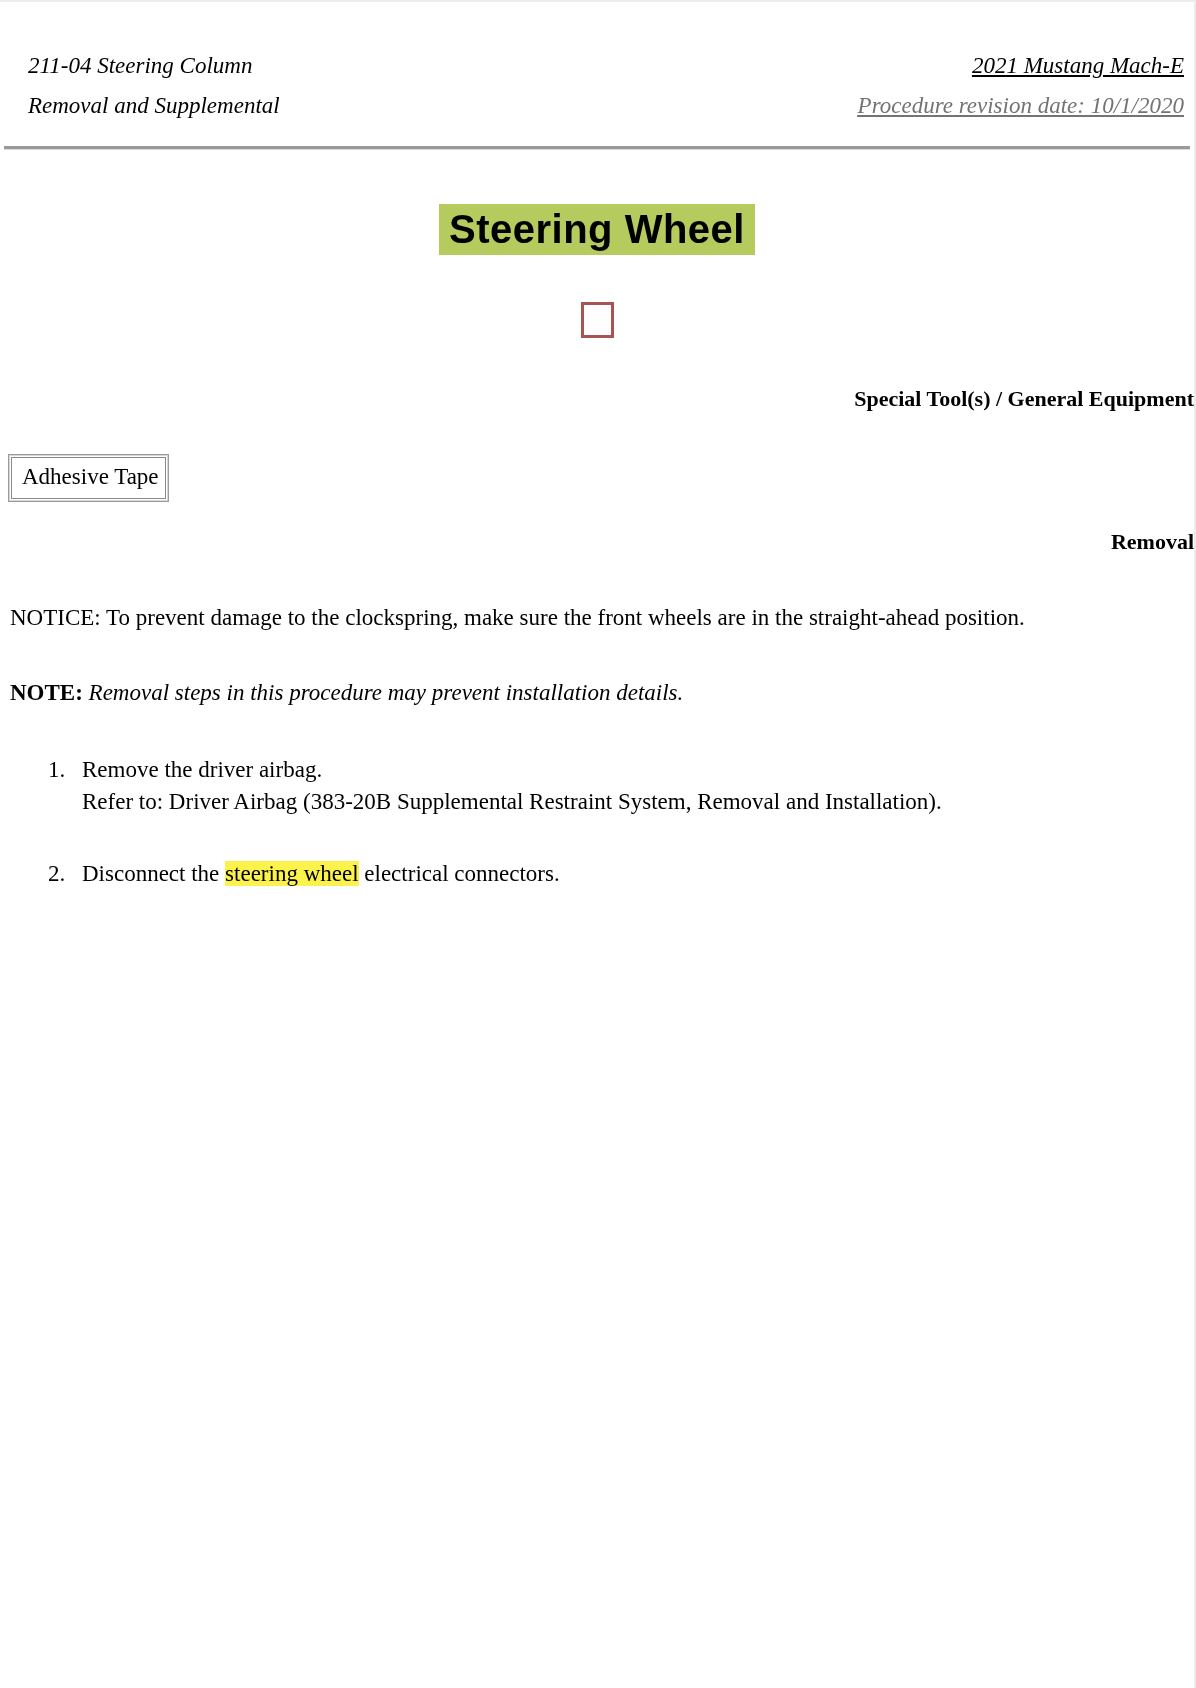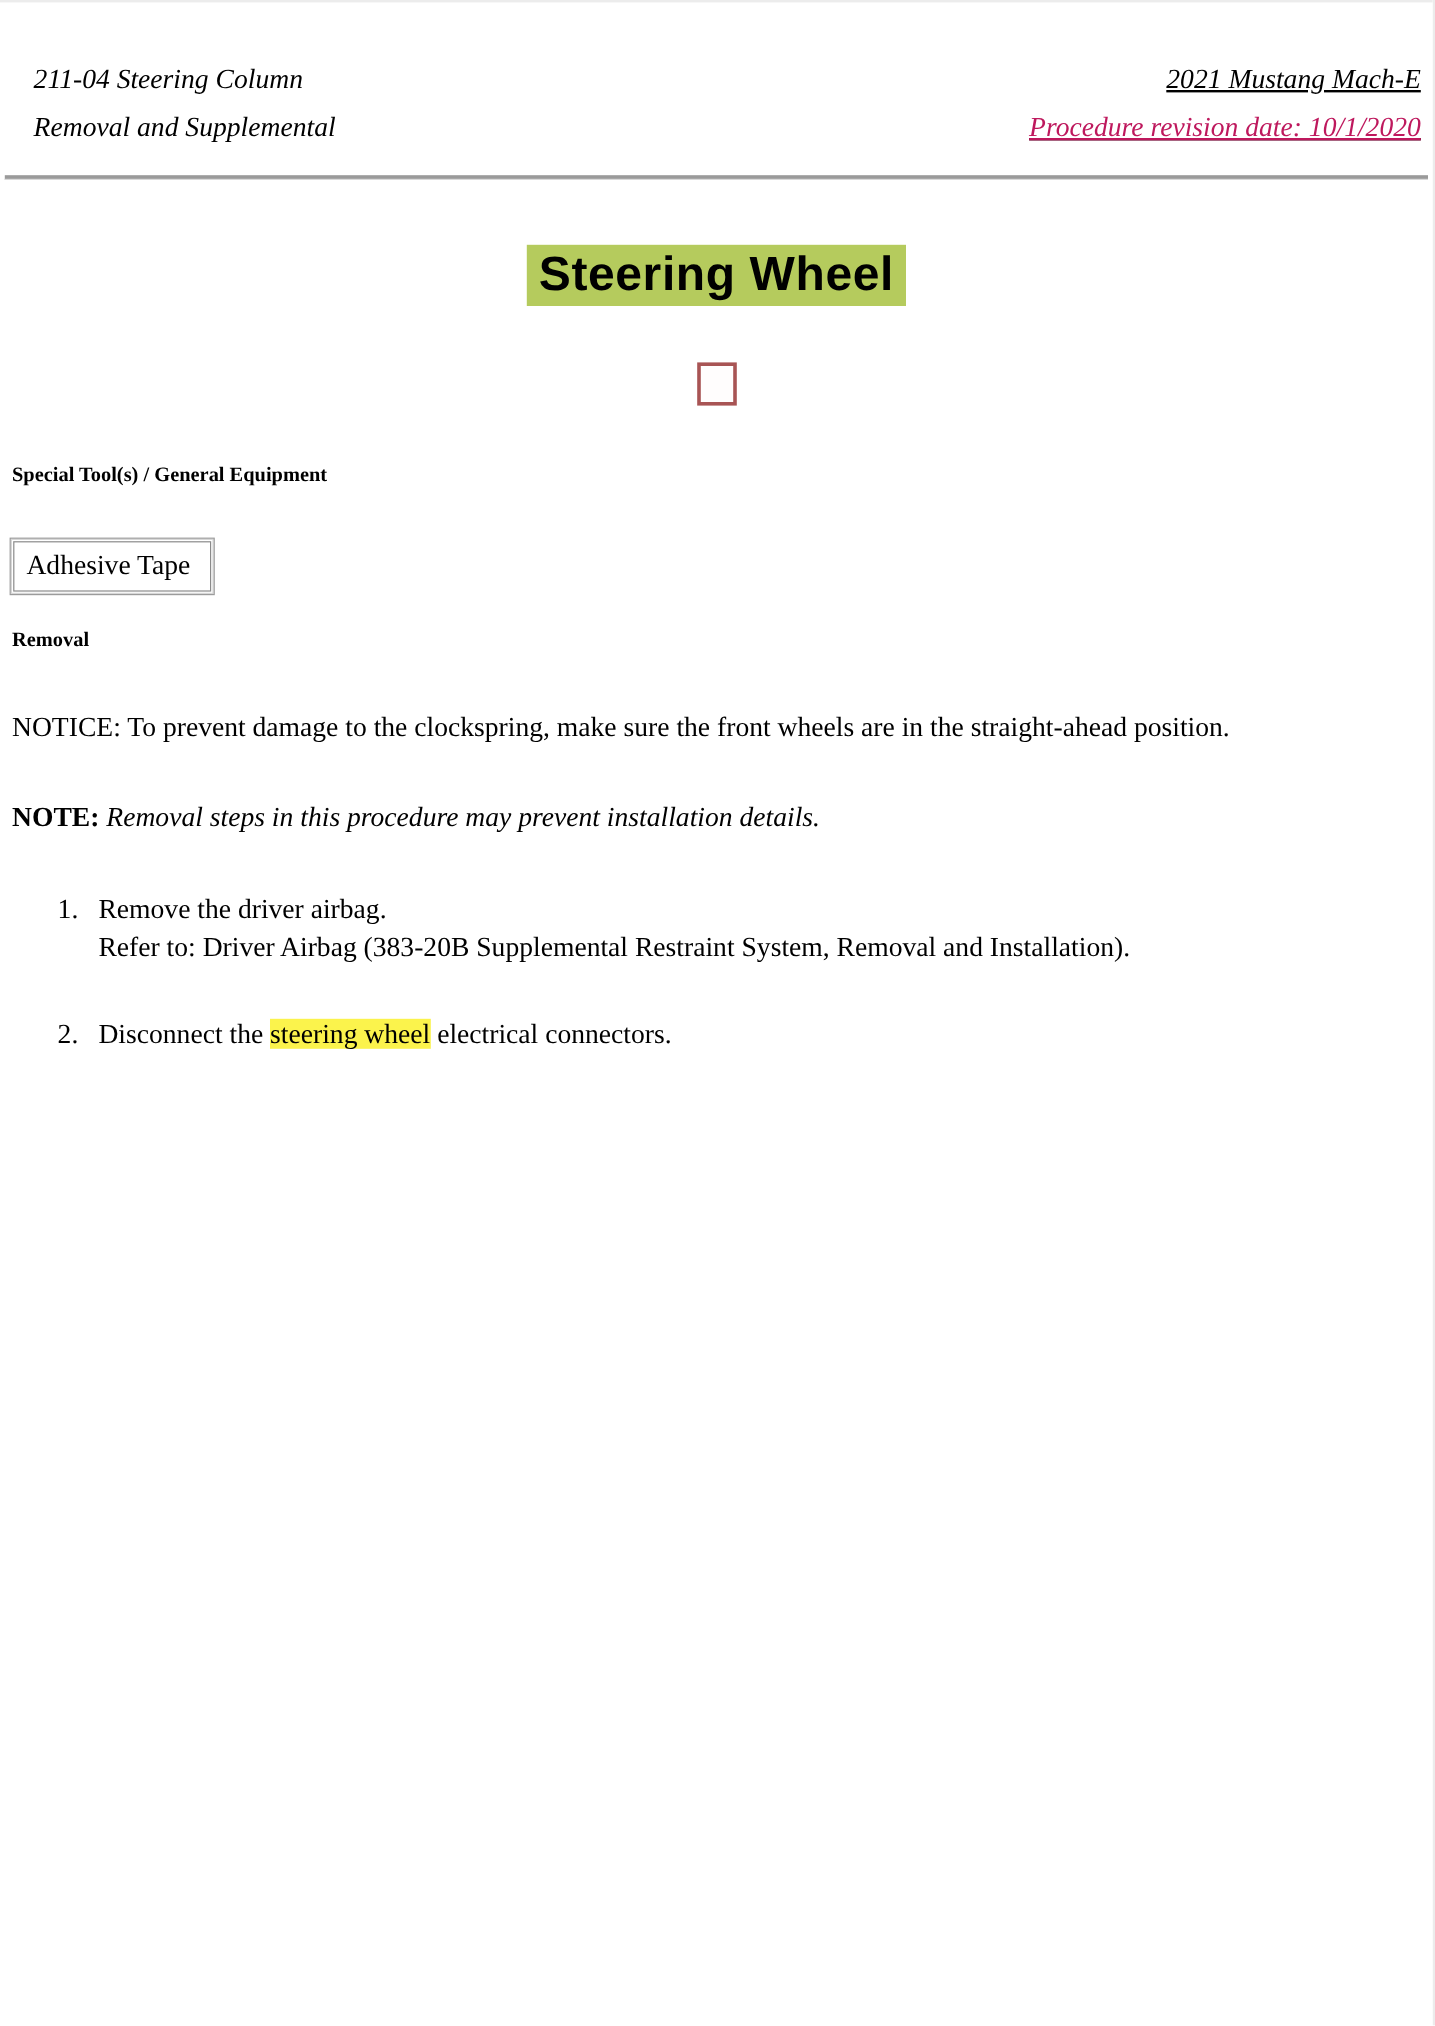--- a/index.html
+++ b/index.html
@@ -25,21 +25,21 @@
     display: flex;
     justify-content: space-between;
     align-items: flex-start;
     padding: 44px 10px 0 28px;
     font-size: 23px;
     font-style: italic;
   }
   .doc-header .col { line-height: 40px; }
   .doc-header .col.right { text-align: right; text-decoration: underline; }
   .rev-link {
-    color: #be185d;
+    color: #737373;
     text-decoration: underline;
     cursor: pointer;
   }
 
   .header-divider {
     border: none;
     height: 3px;
     background: #9a9a9a;
     border-bottom: 1px solid #d9d9d9;
     margin: 20px 4px 0 4px;
@@ -63,38 +63,39 @@
   .img-placeholder {
     display: inline-block;
     width: 27px;
     height: 30px;
     border: 3px solid #a85454;
     background: #fffdfd;
   }
 
   
   .h-serif {
-    font-size: 17px;
+    font-size: 22px;
     font-weight: bold;
     margin: 0 0 0 10px;
+    text-align: right;
   }
   .h-special { margin-top: 46px; }
   .h-removal { margin-top: 27px; }
 
   
   .equip-table {
     margin: 42px 0 0 8px;
     border-collapse: separate;
     border-spacing: 2px;
     border: 1px solid #9b9b9b;
     box-shadow: inset -1px -1px 0 #d7d7d7, inset 1px 1px 0 #d7d7d7;
   }
   .equip-cell {
     border: 1px solid #8a8a8a;
-    padding: 6px 16px 8px 10px;
+    padding: 6px 6px 8px 10px;
     font-size: 23px;
   }
 
   
   .notice {
     margin: 45px 6px 0 10px;
     font-size: 23px;
     font-weight: normal;
     line-height: 35px;
   }

